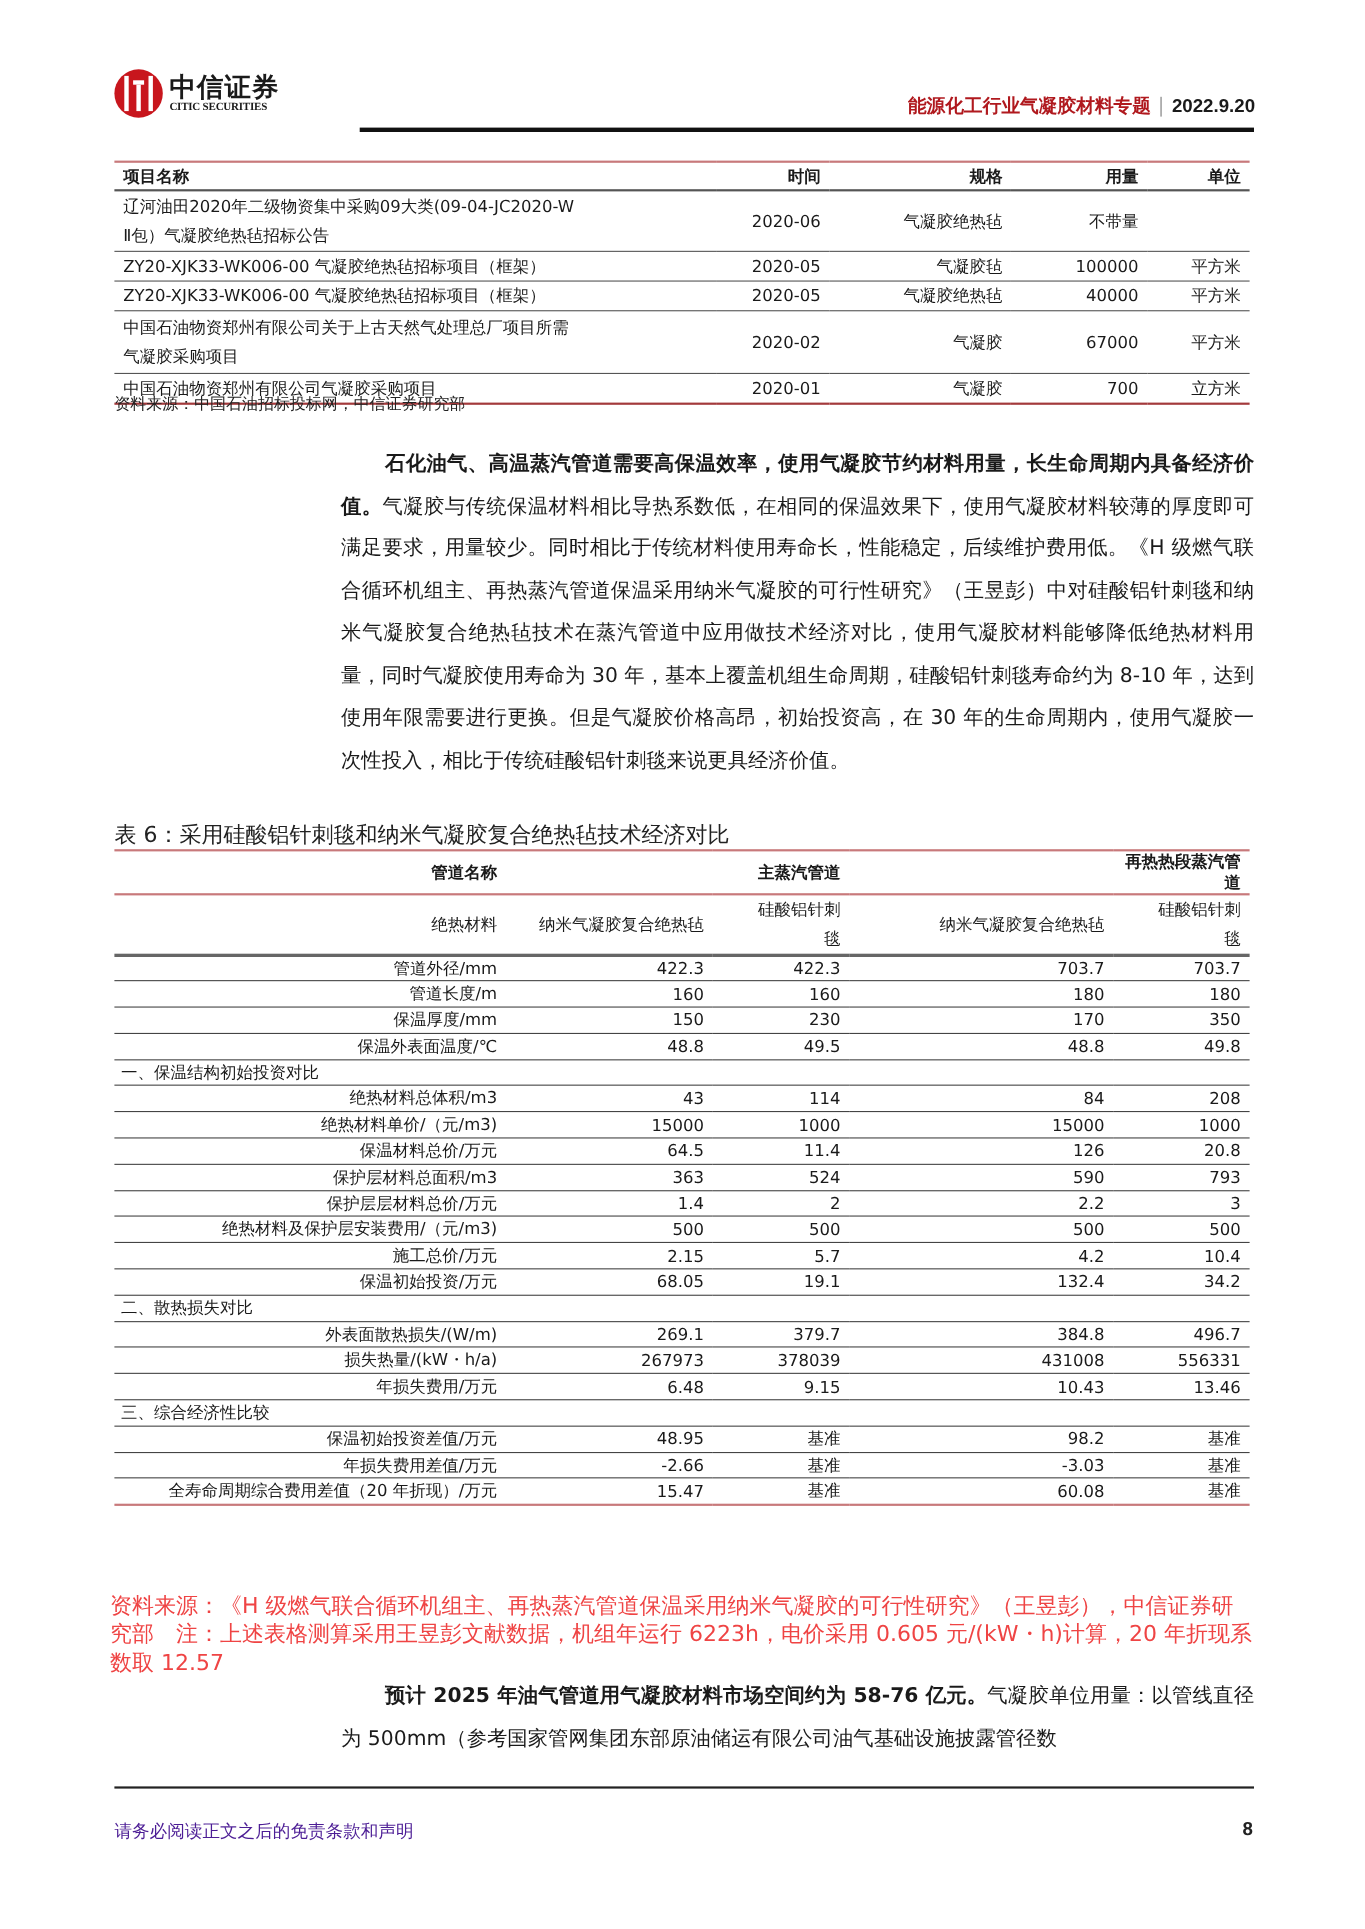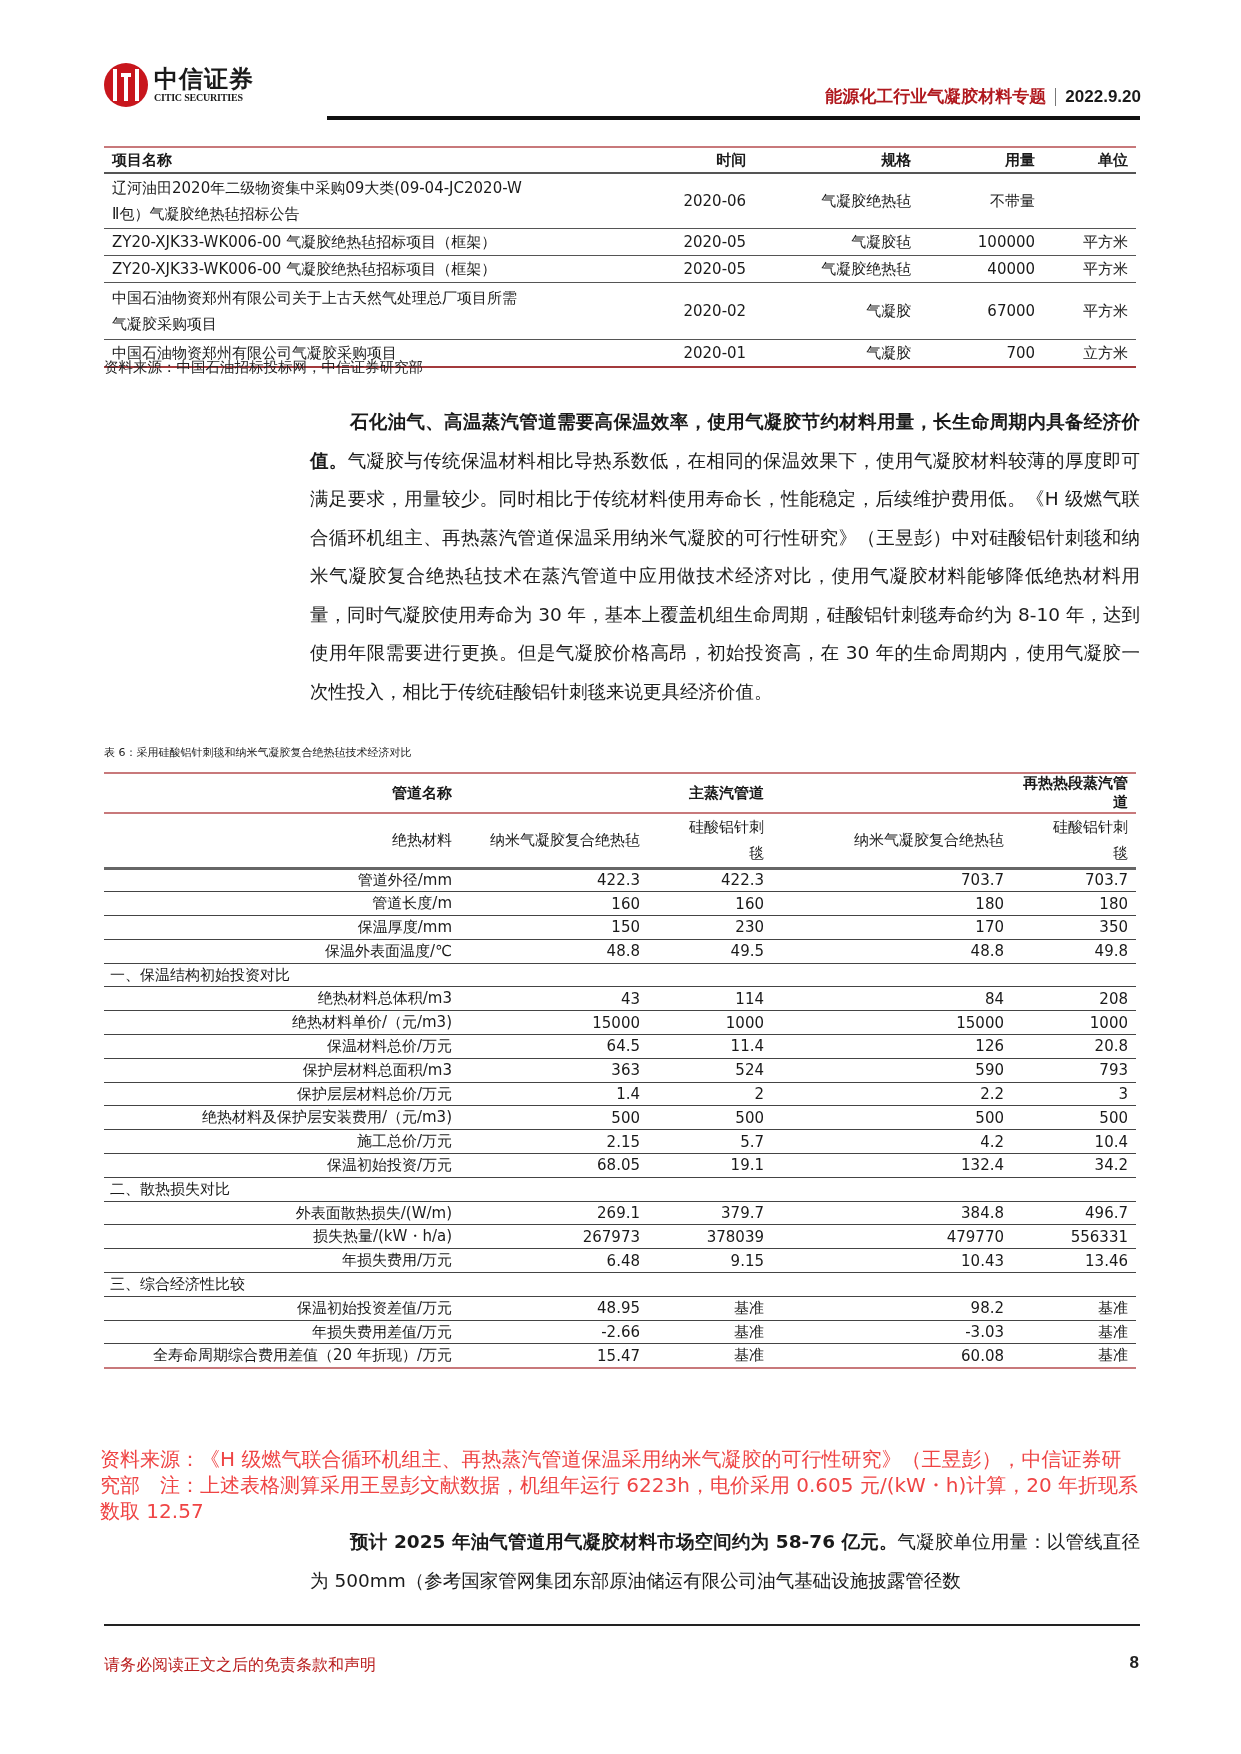--- a/index.html
+++ b/index.html
@@ -36,41 +36,41 @@
   .t1 tr.r5 { height: 26px; }
   .src1 { position: absolute; left: 104px; top: 358px; font-size: 14.5px; color: #222; }
 
   
   .para { position: absolute; left: 310px; width: 830px; font-size: 18.5px; line-height: 38.5px; text-align: justify; color: #1a1a1a; }
   .para .lead { font-weight: bold; }
   .p1 { top: 403px; text-indent: 40px; }
   .p2 { top: 1523px; text-indent: 40px; }
 
   
-  .t2-title { position: absolute; left: 104px; top: 745px; font-size: 11px; color: #222; }
+  .t2-title { position: absolute; left: 104px; top: 745px; font-size: 20px; color: #222; }
   .t2 { position: absolute; left: 104px; top: 772px; width: 1032px; font-size: 15px; }
   .t2 td, .t2 th { padding: 0 8px; text-align: right; vertical-align: middle; }
   .t2 tr.h1 { border-top: 2.5px solid #c8797b; border-bottom: 2px solid #c8797b; height: 26px; }
   .t2 tr.h1 th { font-weight: bold; }
   .t2 tr.h2 { height: 55px; border-bottom: 3px solid #666; }
   .t2 tr.h2 td { line-height: 26px; }
   .t2 tbody tr { border-bottom: 1.5px solid #444; height: 23.8px; }
   .t2 tbody tr.last { border-bottom: 2px solid #c8797b; }
   .t2 td.sec { text-align: left; padding-left: 6px; }
   .col0 { width: 356px; }
   .col1 { width: 188px; }
   .col2 { width: 124px; }
   .col3 { width: 240px; }
   .col4 { width: 124px; }
 
   .src2 { position: absolute; left: 100px; top: 1446px; width: 1040px; font-size: 20px; line-height: 26px; color: #ef4444; }
 
   
   .footer-rule { position: absolute; left: 104px; right: 101px; top: 1624px; height: 1.5px; background: #222; }
-  .footer-left { position: absolute; left: 104px; top: 1655px; font-size: 16px; color: #b91c1c; }
+  .footer-left { position: absolute; left: 104px; top: 1655px; font-size: 16px; color: #4c1d95; }
   .footer-page { position: absolute; right: 102px; top: 1653px; font-size: 17px; font-weight: bold; color: #222; font-family: "Liberation Sans", sans-serif; }
 </style>
 </head>
 <body>
 
 <div class="logo">
   <div class="logo-mark">
     <span class="bar" style="left:9px;top:6px;width:4px;height:32px;"></span>
     <span class="bar" style="left:31px;top:6px;width:4px;height:32px;"></span>
     <span class="bar" style="left:17px;top:10px;width:10px;height:4px;"></span>
@@ -267,21 +267,21 @@
         <td>外表面散热损失/(W/m)</td>
         <td>269.1</td>
         <td>379.7</td>
         <td>384.8</td>
         <td>496.7</td>
       </tr>
       <tr>
         <td>损失热量/(kW・h/a)</td>
         <td>267973</td>
         <td>378039</td>
-        <td>479770</td>
+        <td>431008</td>
         <td>556331</td>
       </tr>
       <tr>
         <td>年损失费用/万元</td>
         <td>6.48</td>
         <td>9.15</td>
         <td>10.43</td>
         <td>13.46</td>
       </tr>
       <tr>

